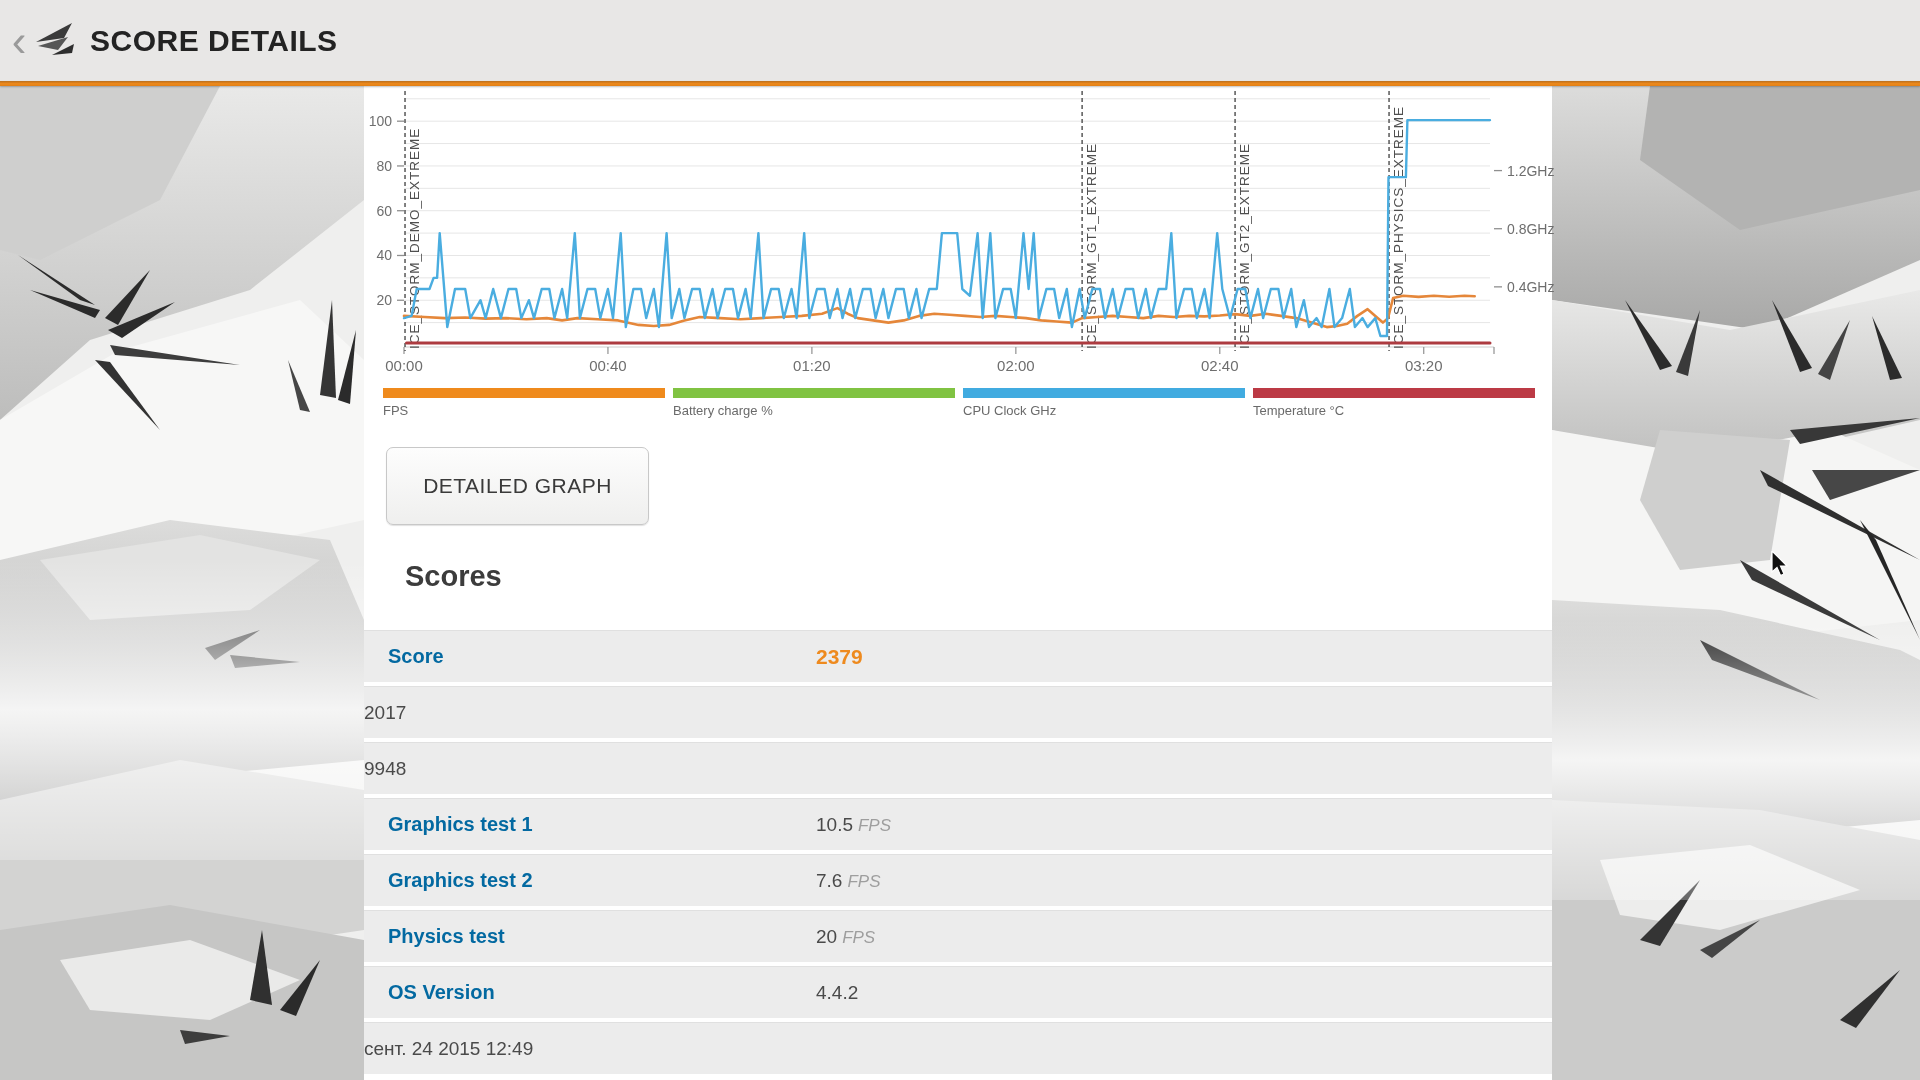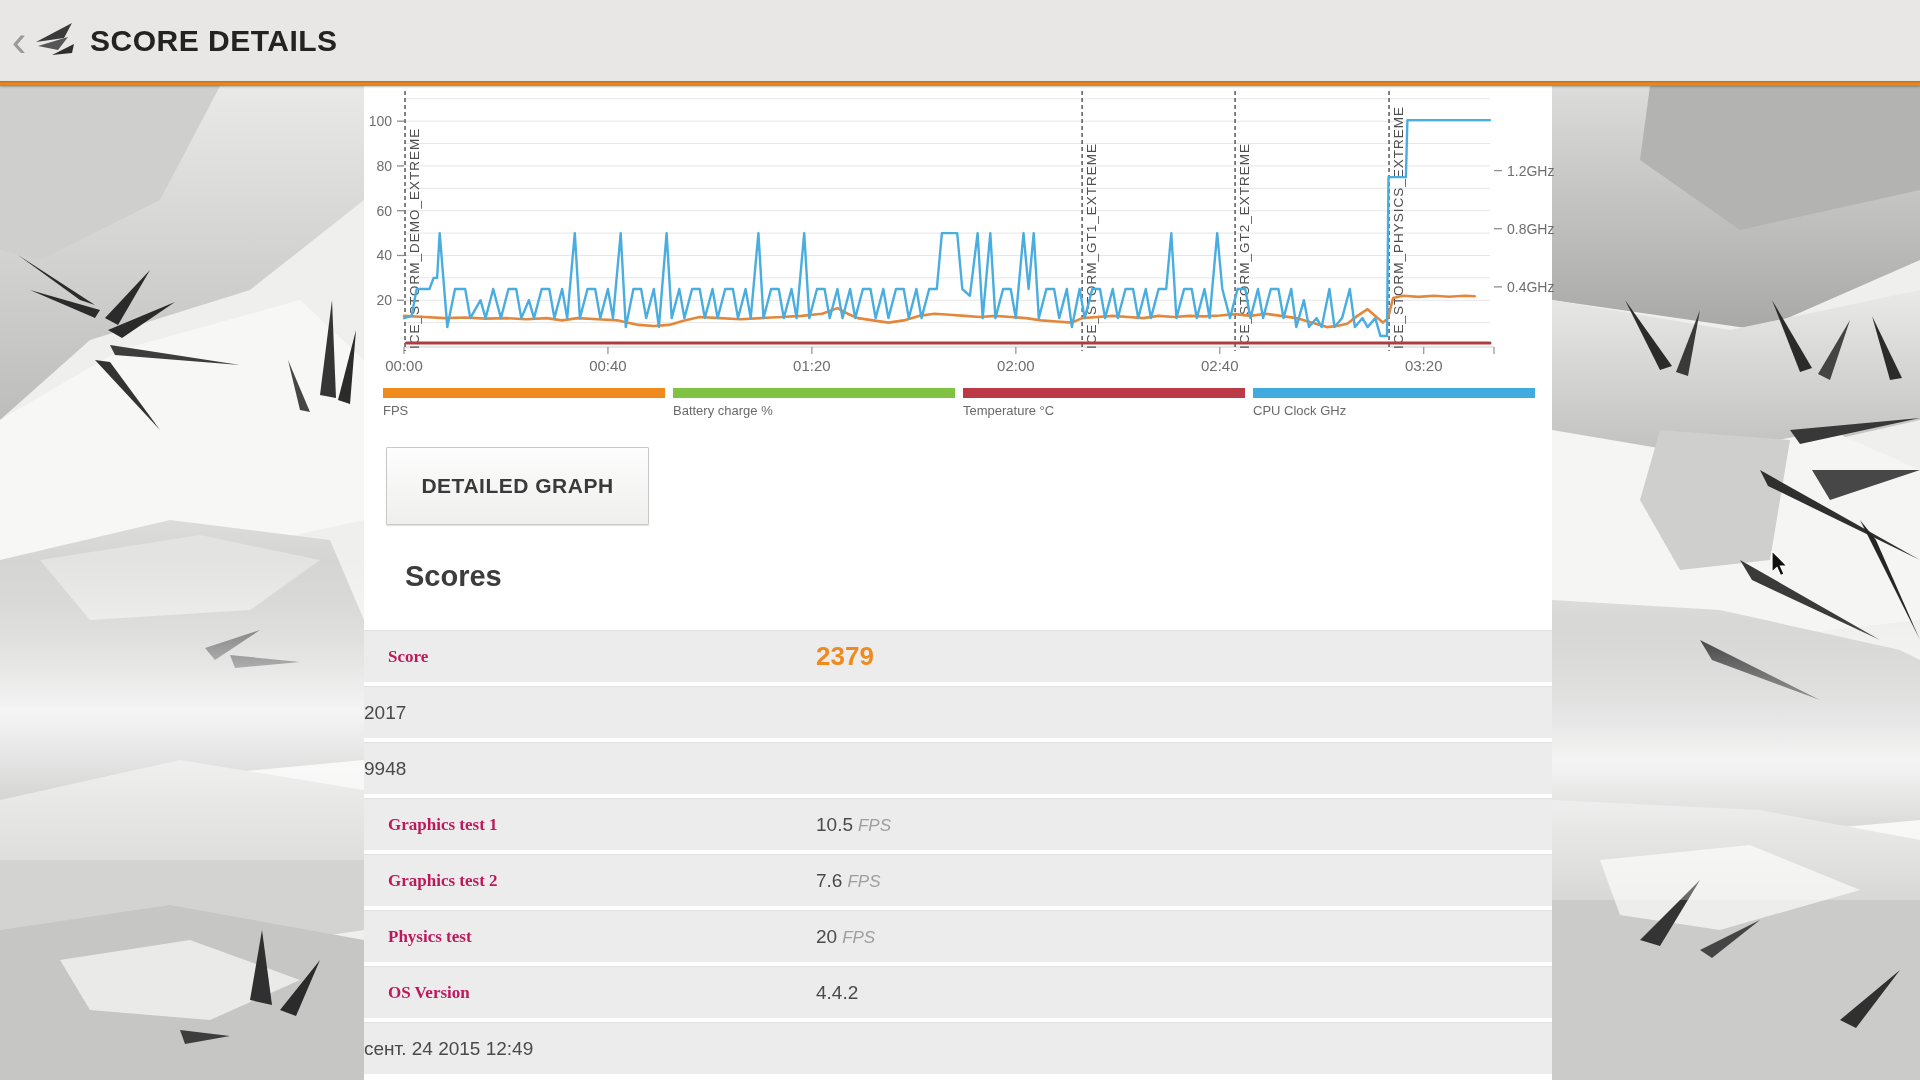--- a/index.html
+++ b/index.html
@@ -23,33 +23,33 @@
   .content{position:absolute;left:364px;top:86px;width:1188px;height:994px;background:#fff;z-index:10;}
 
   .chart-svg{position:absolute;left:364px;top:86px;z-index:12;}
 
   .legend{position:absolute;left:383px;top:388px;width:1160px;display:flex;gap:8px;z-index:12;}
   .legend-item{width:282px;}
   .legend-bar{height:10px;width:100%;}
   .legend-label{font-size:13px;color:#6a6a6a;margin-top:5px;}
 
   .btn{position:absolute;left:386px;top:447px;width:261px;height:76px;z-index:12;
-    background:linear-gradient(#fdfdfd,#efefee);border:1px solid #c8c8c8;border-radius:1px;
+    background:linear-gradient(#fdfdfd,#efefee);border:1px solid #c8c8c8;border-radius:7px;
     box-shadow:0 1px 1px rgba(0,0,0,.12);display:flex;align-items:center;justify-content:center;
-    font-size:21px;font-weight:700;letter-spacing:.5px;color:#3a3a3a;cursor:pointer;}
+    font-size:21px;font-weight:400;letter-spacing:.5px;color:#3a3a3a;cursor:pointer;}
 
   .scores-heading{position:absolute;left:405px;top:560px;font-size:29px;font-weight:700;color:#3c3c3c;z-index:12;}
 
   .table{position:absolute;left:364px;top:630px;width:1188px;z-index:12;}
   .row{height:52px;margin-bottom:4px;background:#ececec;border-top:1px solid #e0e0e0;
     display:flex;align-items:center;box-sizing:border-box;}
-  .row .lbl{width:428px;padding-left:24px;font-size:17px;font-weight:700;color:#be185d;font-family:Liberation Serif, serif;}
+  .row .lbl{width:428px;padding-left:24px;font-size:20px;font-weight:700;color:#0369a1;}
   .row .val{font-size:19px;color:#4a4a4a;}
   .row .val .unit{font-style:italic;color:#9e9e9e;font-size:17px;margin-left:5px;}
-  .row.highlight .val{color:#ee8a1e;font-weight:700;font-size:26px;}
+  .row.highlight .val{color:#ee8a1e;font-weight:700;font-size:21px;}
 
   .cursor{position:absolute;left:1771px;top:551px;z-index:50;}
 </style>
 </head>
 <body>
 
 <div class="stage">
 
   <svg class="bg" width="1920" height="994" viewBox="0 86 1920 994">
     <defs>
@@ -201,26 +201,26 @@
   <div class="legend" id="legend">
       <div class="legend-item">
         <div class="legend-bar" style="background: rgb(239, 138, 28);"></div>
         <div class="legend-label">FPS</div>
       </div>
       <div class="legend-item">
         <div class="legend-bar" style="background: rgb(128, 195, 66);"></div>
         <div class="legend-label">Battery charge %</div>
       </div>
       <div class="legend-item">
+        <div class="legend-bar" style="background: rgb(65, 171, 224);"></div>
+        <div class="legend-label">CPU Clock GHz</div>
+      </div>
+      <div class="legend-item">
         <div class="legend-bar" style="background: rgb(188, 58, 69);"></div>
         <div class="legend-label">Temperature °C</div>
-      </div>
-      <div class="legend-item">
-        <div class="legend-bar" style="background: rgb(65, 171, 224);"></div>
-        <div class="legend-label">CPU Clock GHz</div>
       </div>
     </div>
 
   <div class="btn">DETAILED GRAPH</div>
 
   <div class="scores-heading">Scores</div>
   <div class="table" id="score-table">
       <div class="row highlight">
         <div class="lbl">Score</div>
         <div class="val">2379</div>

